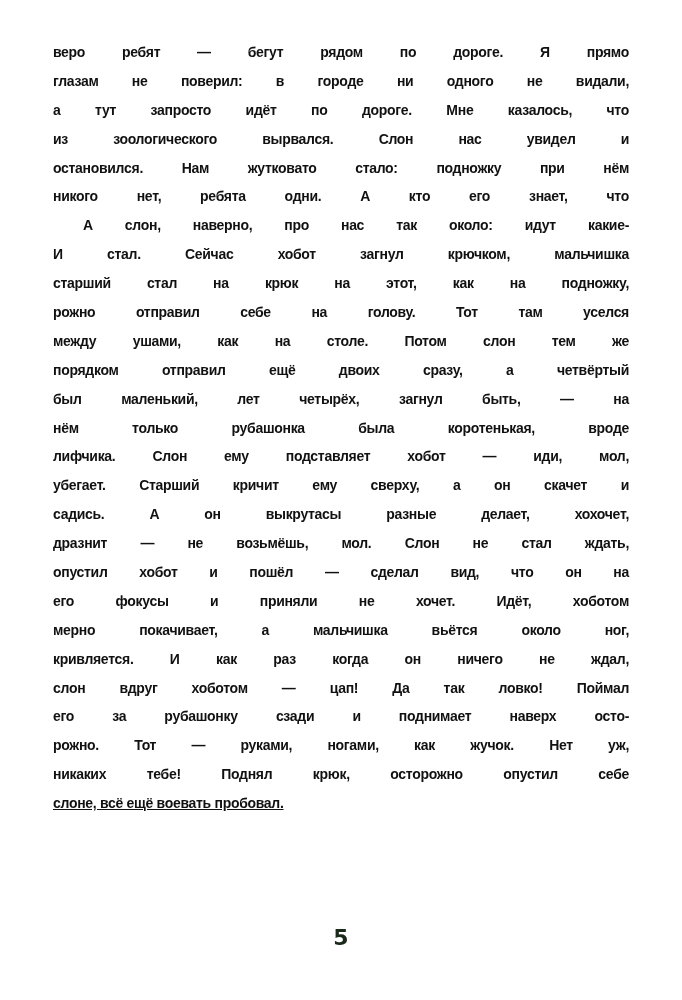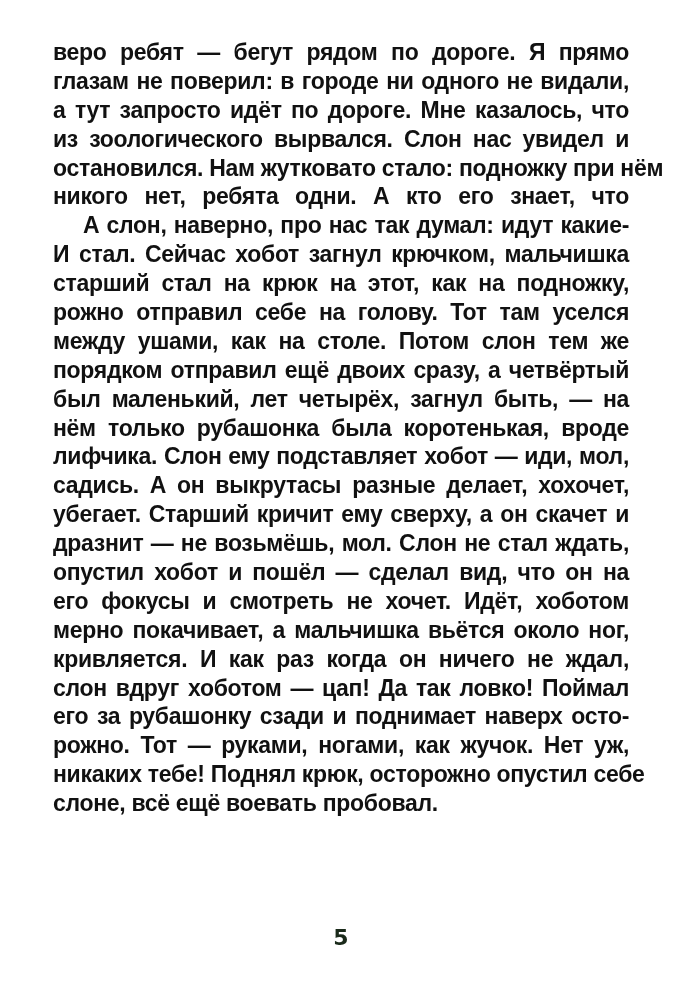--- a/index.html
+++ b/index.html
@@ -1,61 +1,61 @@
 <!DOCTYPE html>
 <html><head>
 <meta charset="utf-8">
 <style>
   html, body { margin: 0; padding: 0; background: #ffffff; }
   body { width: 682px; height: 1000px; position: relative; overflow: hidden; }
   .page {
     position: absolute; left: 53px; top: 38px; width: 576px;
     font-family: "Liberation Sans", "DejaVu Sans", sans-serif;
-    font-size: 23px; color: #111111; font-weight: bold;
+    font-size: 14px; color: #111111; font-weight: bold;
   }
   .line {
     height: 28.9px; line-height: 28.9px; white-space: nowrap;
     text-align: justify; text-align-last: justify;
     letter-spacing: -0.3px; word-spacing: 0px;
   }
-  .line.last { text-align-last: left; }
+  .line.last { text-align-last: left; text-decoration: underline; }
   .line.indent { padding-left: 30px; }
   .page-number {
     position: absolute; left: 0; width: 682px; top: 925px; text-align: center;
     font-family: "DejaVu Sans", sans-serif; font-weight: bold; font-size: 22px;
     color: #1a2a1a;
   }
 </style>
 </head>
 <body>
 
 <div class="page">
   <div>
     <div class="line">веро ребят — бегут рядом по дороге. Я прямо</div>
     <div class="line">глазам не поверил: в городе ни одного не видали,</div>
     <div class="line">а тут запросто идёт по дороге. Мне казалось, что</div>
     <div class="line">из зоологического вырвался. Слон нас увидел и</div>
     <div class="line">остановился. Нам жутковато стало: подножку при нём</div>
     <div class="line">никого нет, ребята одни. А кто его знает, что</div>
   </div>
   <div>
-    <div class="line indent">А слон, наверно, про нас так думал: идут какие-</div>
+    <div class="line indent">А слон, наверно, про нас так около: идут какие-</div>
     <div class="line">И стал. Сейчас хобот загнул крючком, мальчишка</div>
     <div class="line">старший стал на крюк на этот, как на подножку,</div>
     <div class="line">рожно отправил себе на голову. Тот там уселся</div>
     <div class="line">между ушами, как на столе. Потом слон тем же</div>
     <div class="line">порядком отправил ещё двоих сразу, а четвёртый</div>
     <div class="line">был маленький, лет четырёх, загнул быть, — на</div>
     <div class="line">нём только рубашонка была коротенькая, вроде</div>
     <div class="line">лифчика. Слон ему подставляет хобот — иди, мол,</div>
+    <div class="line">убегает. Старший кричит ему сверху, а он скачет и</div>
     <div class="line">садись. А он выкрутасы разные делает, хохочет,</div>
-    <div class="line">убегает. Старший кричит ему сверху, а он скачет и</div>
     <div class="line">дразнит — не возьмёшь, мол. Слон не стал ждать,</div>
     <div class="line">опустил хобот и пошёл — сделал вид, что он на</div>
-    <div class="line">его фокусы и смотреть не хочет. Идёт, хоботом</div>
+    <div class="line">его фокусы и приняли не хочет. Идёт, хоботом</div>
     <div class="line">мерно покачивает, а мальчишка вьётся около ног,</div>
     <div class="line">кривляется. И как раз когда он ничего не ждал,</div>
     <div class="line">слон вдруг хоботом — цап! Да так ловко! Поймал</div>
     <div class="line">его за рубашонку сзади и поднимает наверх осто-</div>
     <div class="line">рожно. Тот — руками, ногами, как жучок. Нет уж,</div>
     <div class="line">никаких тебе! Поднял крюк, осторожно опустил себе</div>
     <div class="line last">слоне, всё ещё воевать пробовал.</div>
   </div>
 </div>
 

